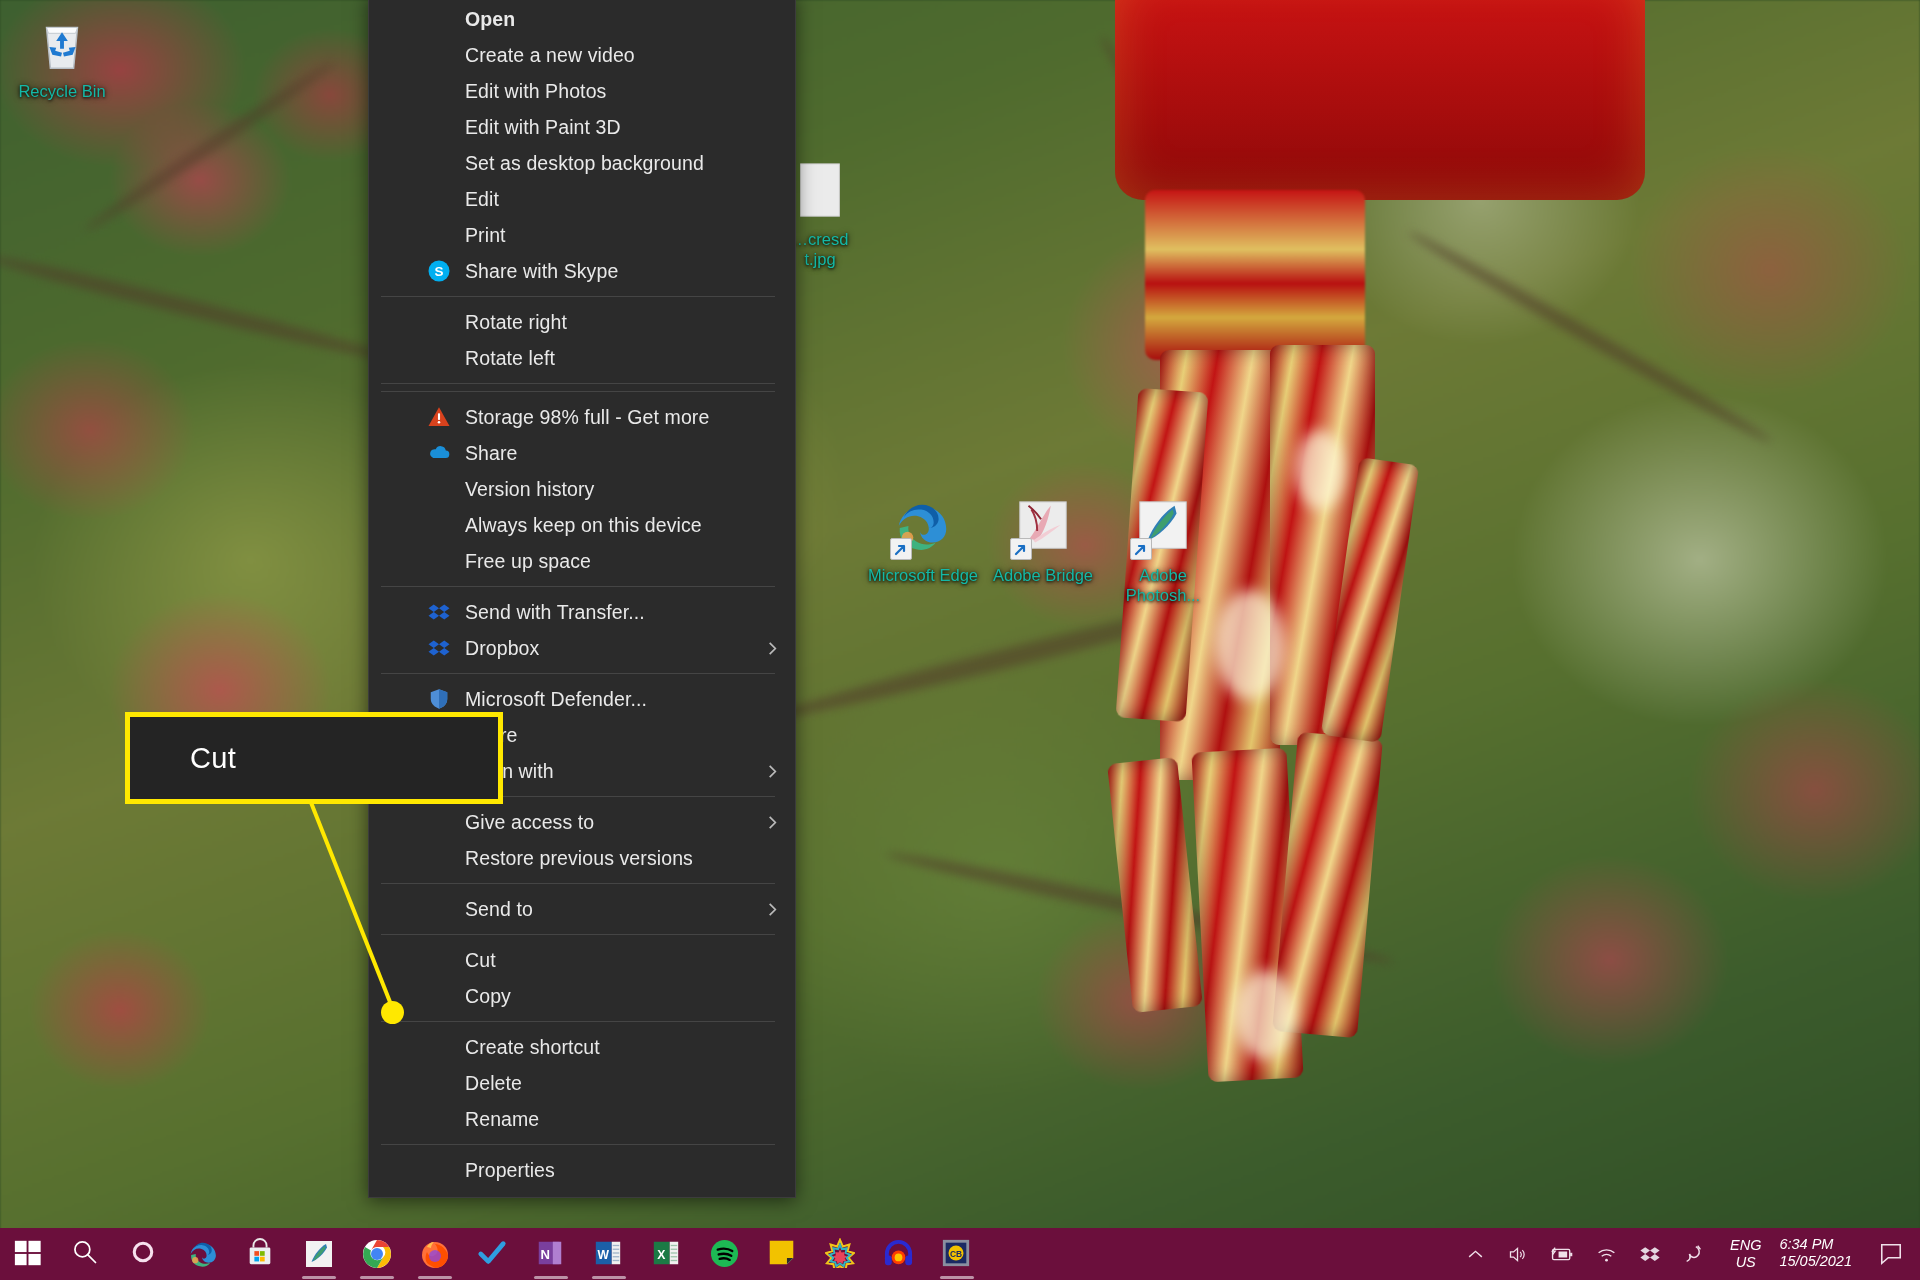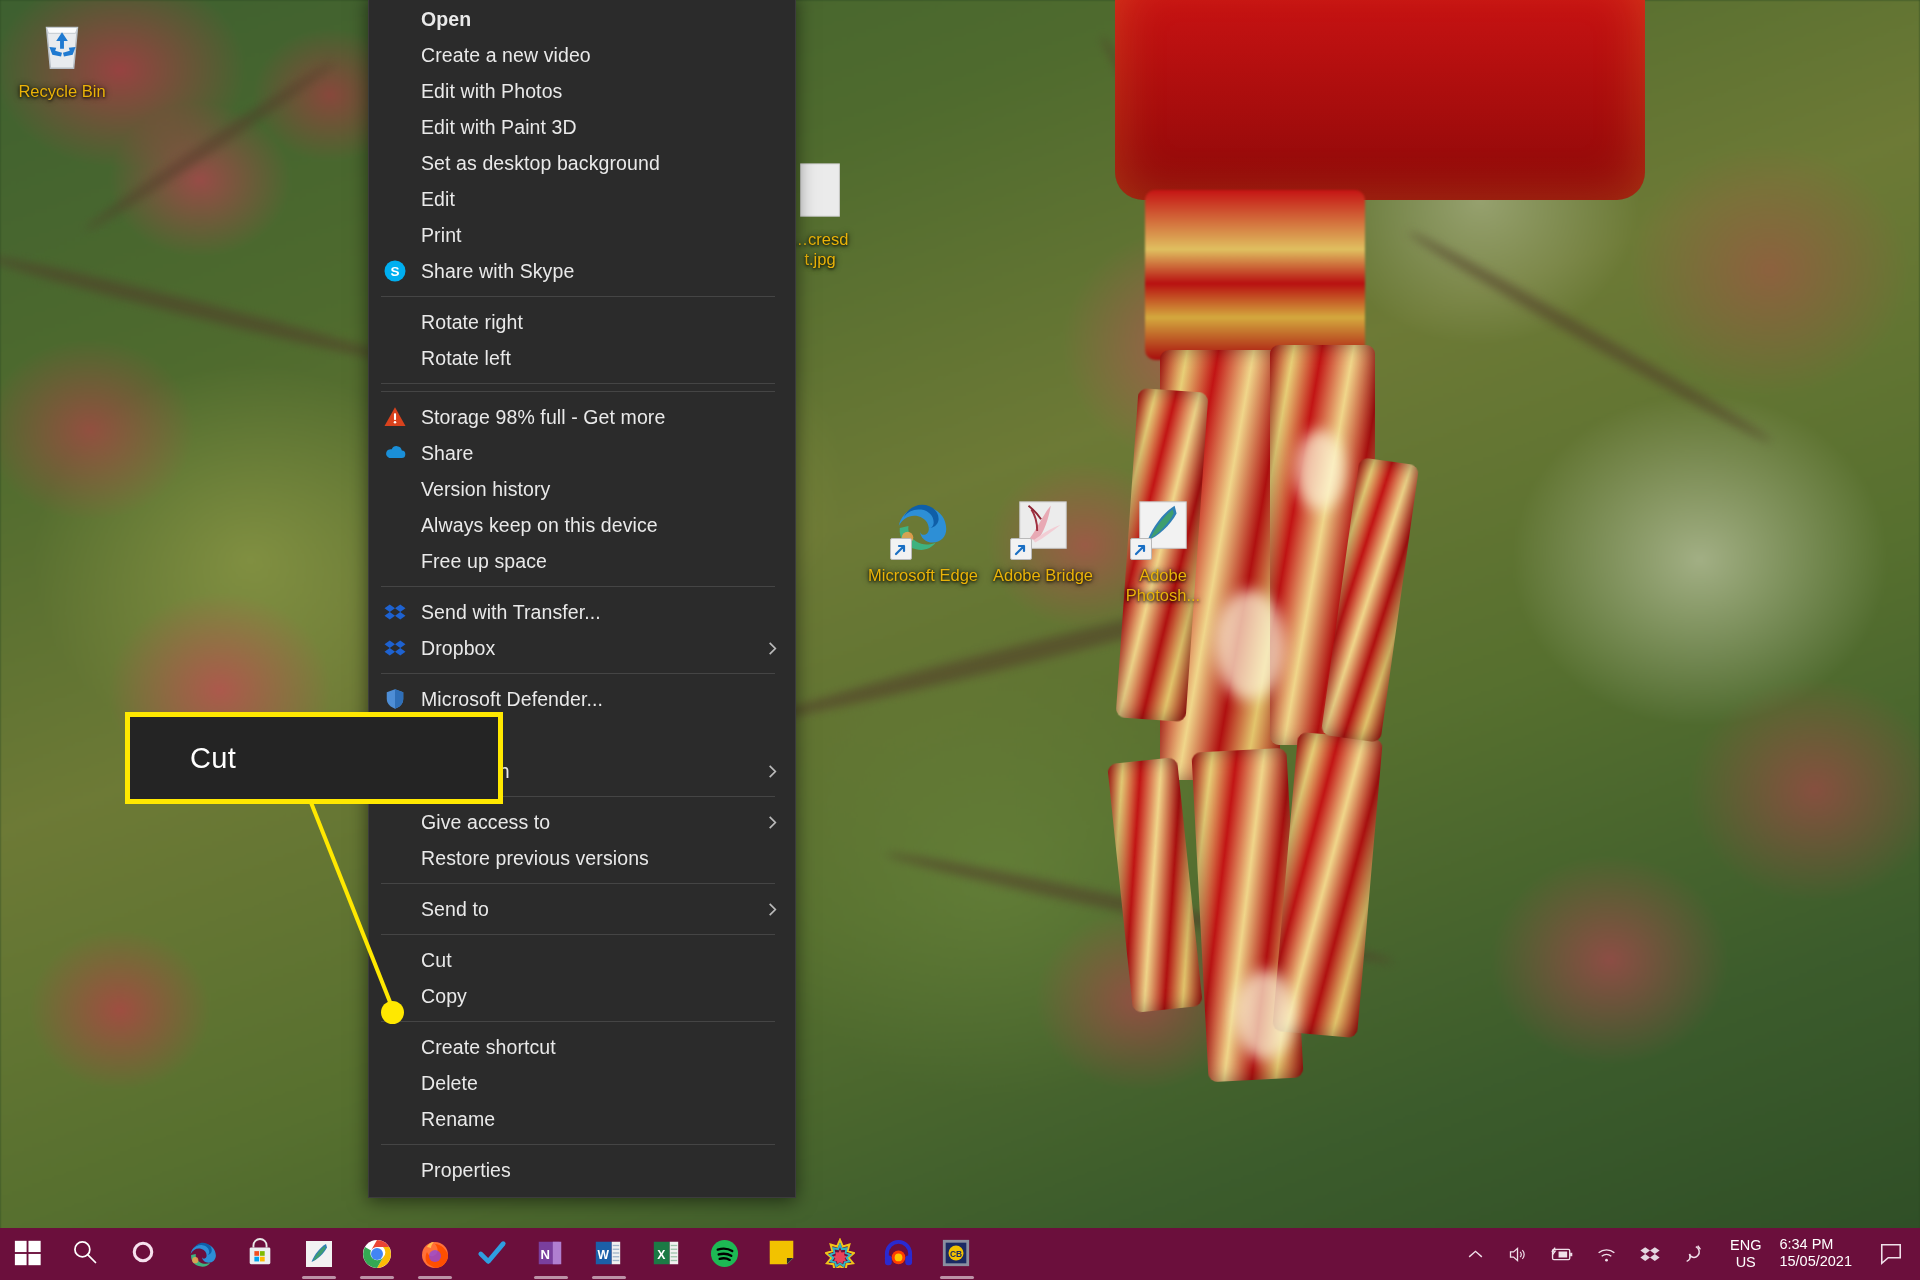--- a/index.html
+++ b/index.html
@@ -60,21 +60,21 @@
     box-shadow:inset 0 0 18px rgba(0,0,0,.35);
   }
   .hilite {
     position:absolute; background:rgba(255,250,220,.7);
     filter:blur(7px); border-radius:50%;
   }
 
   
   .desk-icon {
     position:absolute; width:120px; text-align:center;
-    color:#eab308; font-size:16.5px; line-height:20px;
+    color:#14b8a6; font-size:16.5px; line-height:20px;
     text-shadow:0 1px 3px rgba(0,0,0,.95), 0 0 6px rgba(0,0,0,.8);
   }
   .desk-icon .glyph { width:62px; height:62px; margin:0 auto 7px; position:relative; }
   .shortcut-badge {
     position:absolute; left:-2px; bottom:-2px; width:22px; height:22px;
     background:#f2f2f2; border:1px solid #b9b9b9; border-radius:2px;
     display:flex; align-items:center; justify-content:center;
   }
   .shortcut-badge svg { width:16px; height:16px; }
 
@@ -83,21 +83,21 @@
     position:absolute; left:368px; top:-6px; width:428px;
     background:#2b2b2b; color:#e9e9e9;
     border:1px solid #3c3c3c;
     box-shadow:0 3px 18px rgba(0,0,0,.55);
     padding:6px 0 9px;
     font-size:19.5px;
     z-index:40;
   }
   .mi {
     display:flex; align-items:center; height:36px;
-    padding:0 12px 0 0; position:relative; cursor:default;
+    padding:0 12px 0 0; position:relative; cursor:default;margin-left:44px;
   }
   .mi .ico { width:52px; min-width:52px; height:34px; display:flex; align-items:center; justify-content:center; }
   .mi .lbl { flex:1; white-space:nowrap; letter-spacing:.1px; }
   .mi.bold .lbl { font-weight:bold; }
   .mi .chev { width:22px; display:flex; align-items:center; justify-content:center; opacity:.85; }
   .sep { height:1px; background:#454545; margin:7px 20px 7px 12px; }
 
   
   #callout {
     position:absolute; left:125px; top:712px; width:378px; height:92px;
@@ -123,21 +123,21 @@
   }
   .tb-btn {
     width:58px; height:52px; display:flex; align-items:center; justify-content:center;
     position:relative;
   }
   .tb-btn .app { width:33px; height:33px; position:relative; }
   .tb-open::after {
     content:""; position:absolute; left:12px; right:12px; bottom:1px; height:3px;
     background:rgba(255,255,255,.55); border-radius:2px;
   }
-  #tray { margin-left:auto; display:flex; align-items:center; height:52px; padding-right:6px; }
+  #tray { margin-left:auto; display:flex; align-items:center; height:52px; padding-right:6px;font-style:italic; }
   .tray-btn { height:52px; display:flex; align-items:center; justify-content:center; padding:0 11px; }
   .tray-btn svg { display:block; }
   #lang {
     color:#fff; font-size:14.5px; line-height:17px; text-align:center;
     padding:0 14px; height:52px; display:flex; flex-direction:column;
     align-items:center; justify-content:center;
   }
   #clock {
     color:#fff; font-size:14.5px; line-height:17px; text-align:right;
     padding:0 16px 2px 4px; height:70px; display:flex; flex-direction:column;

